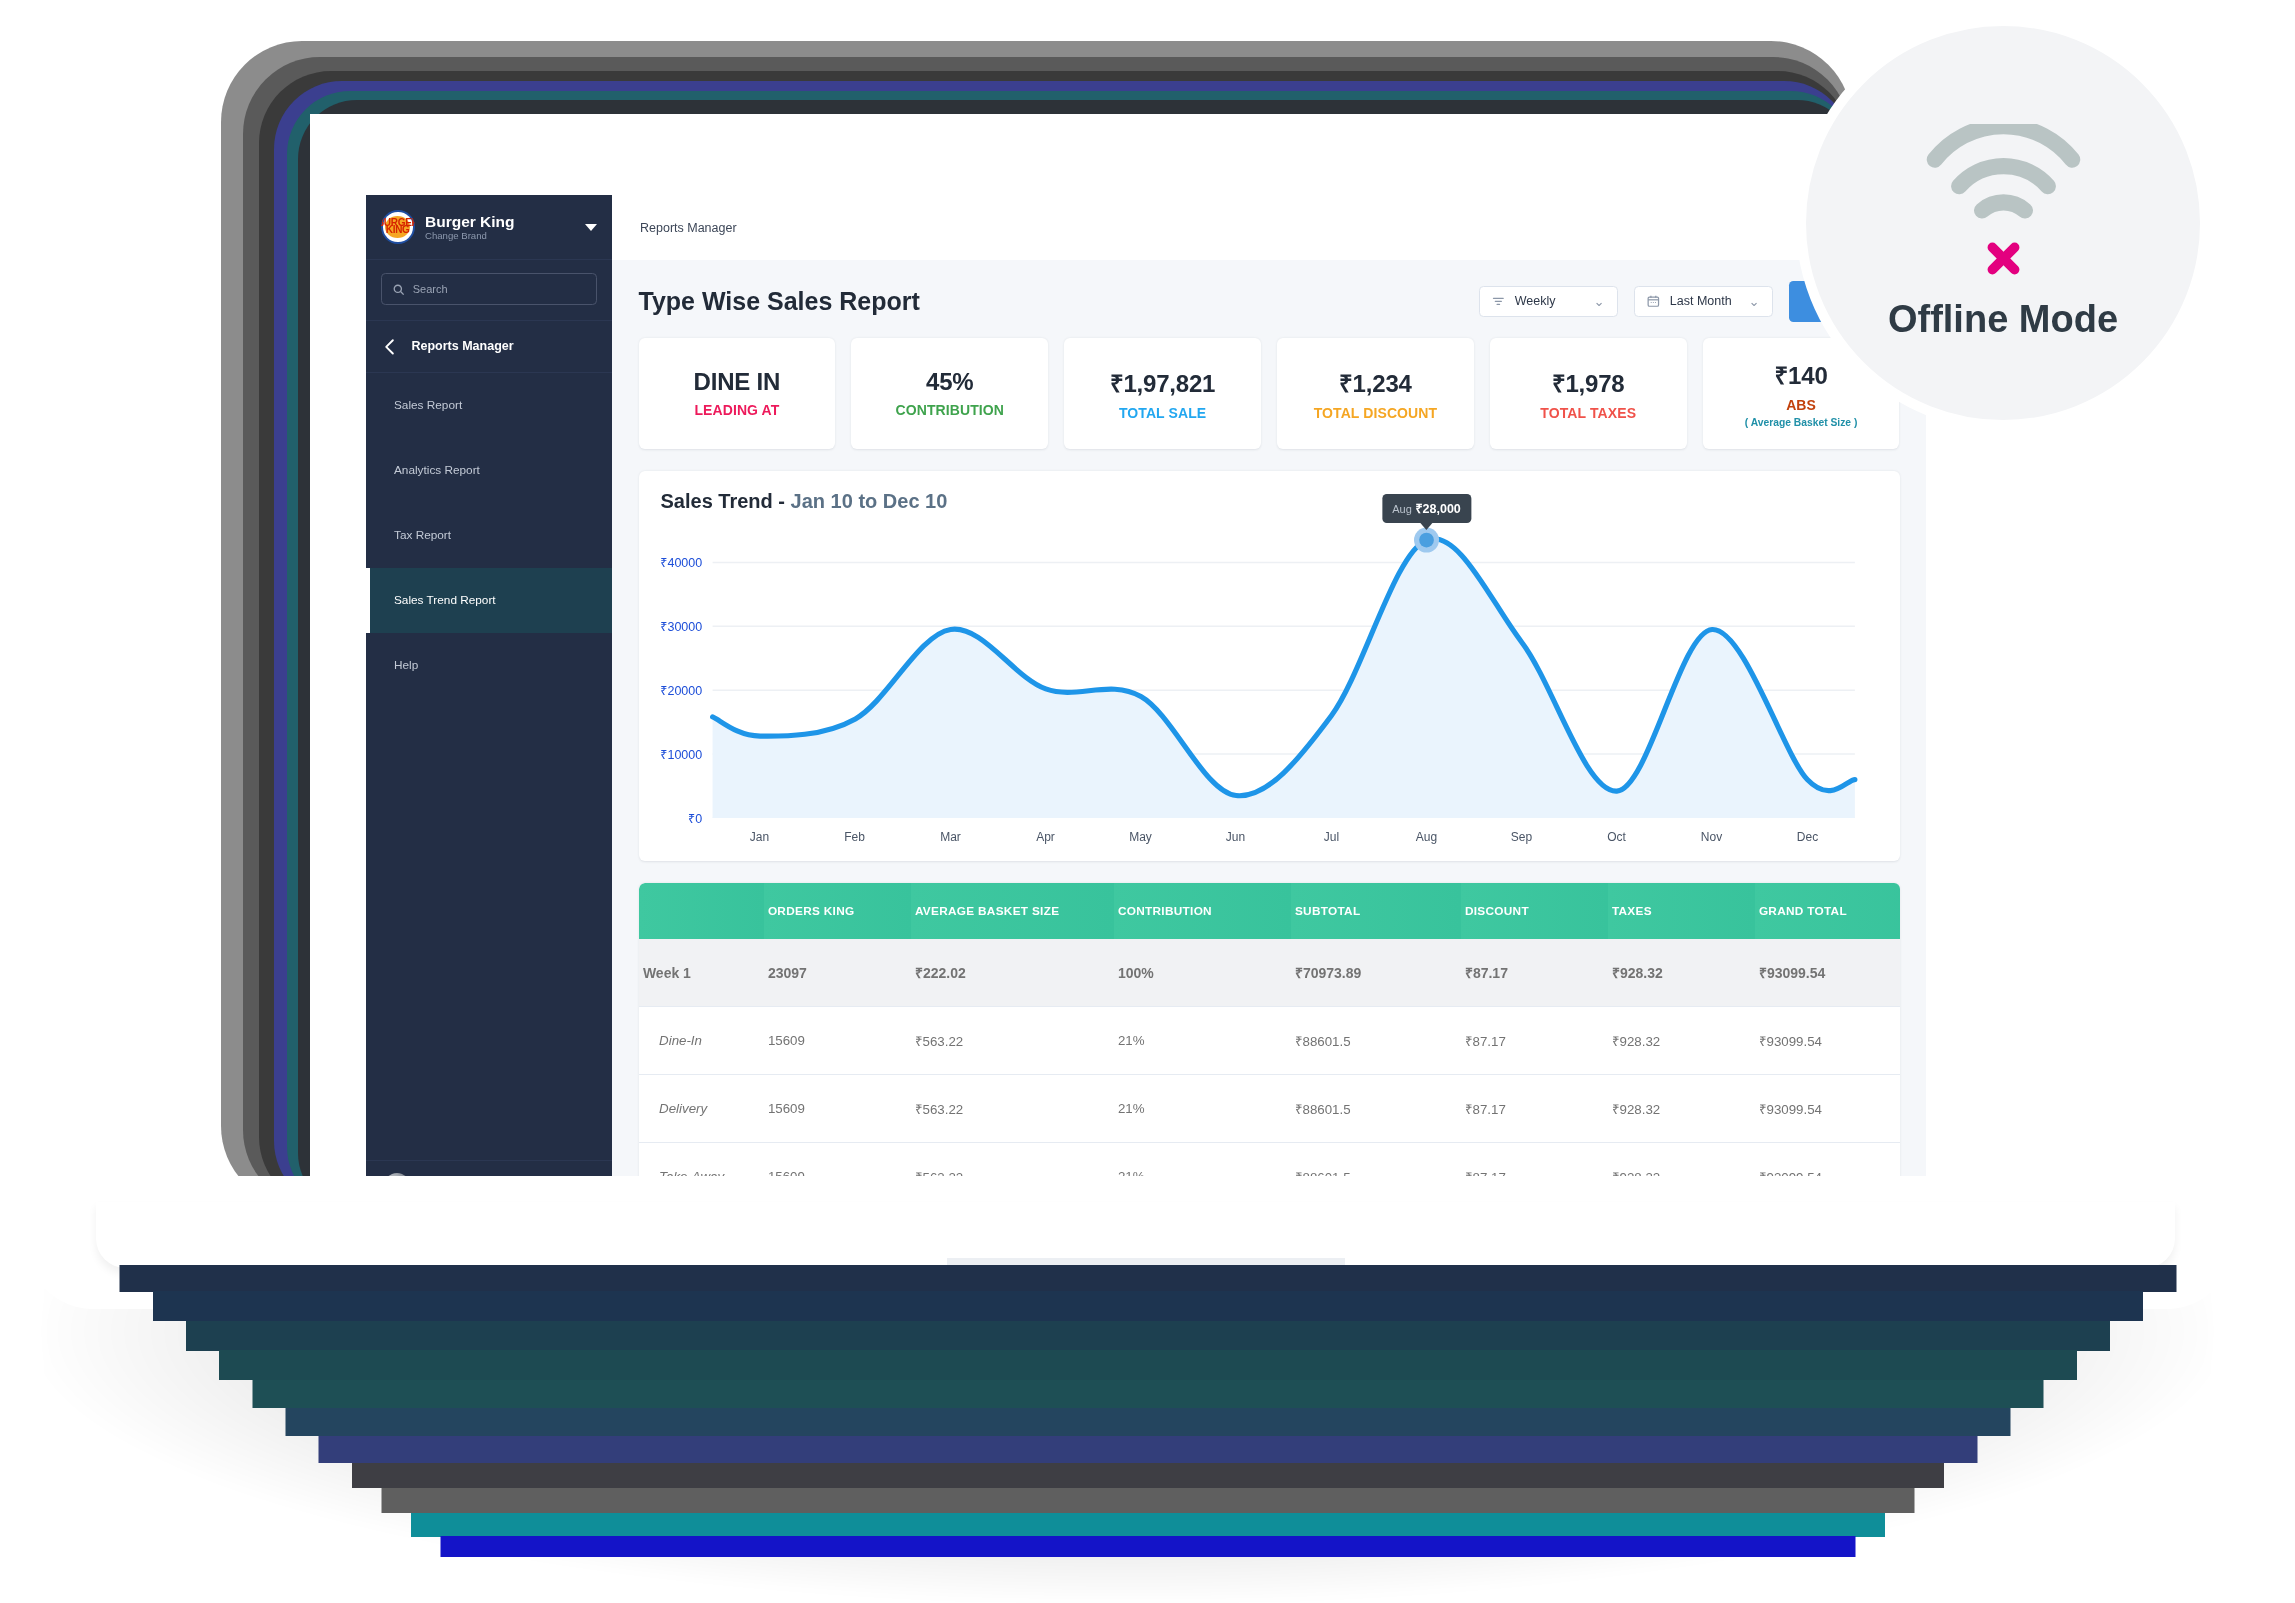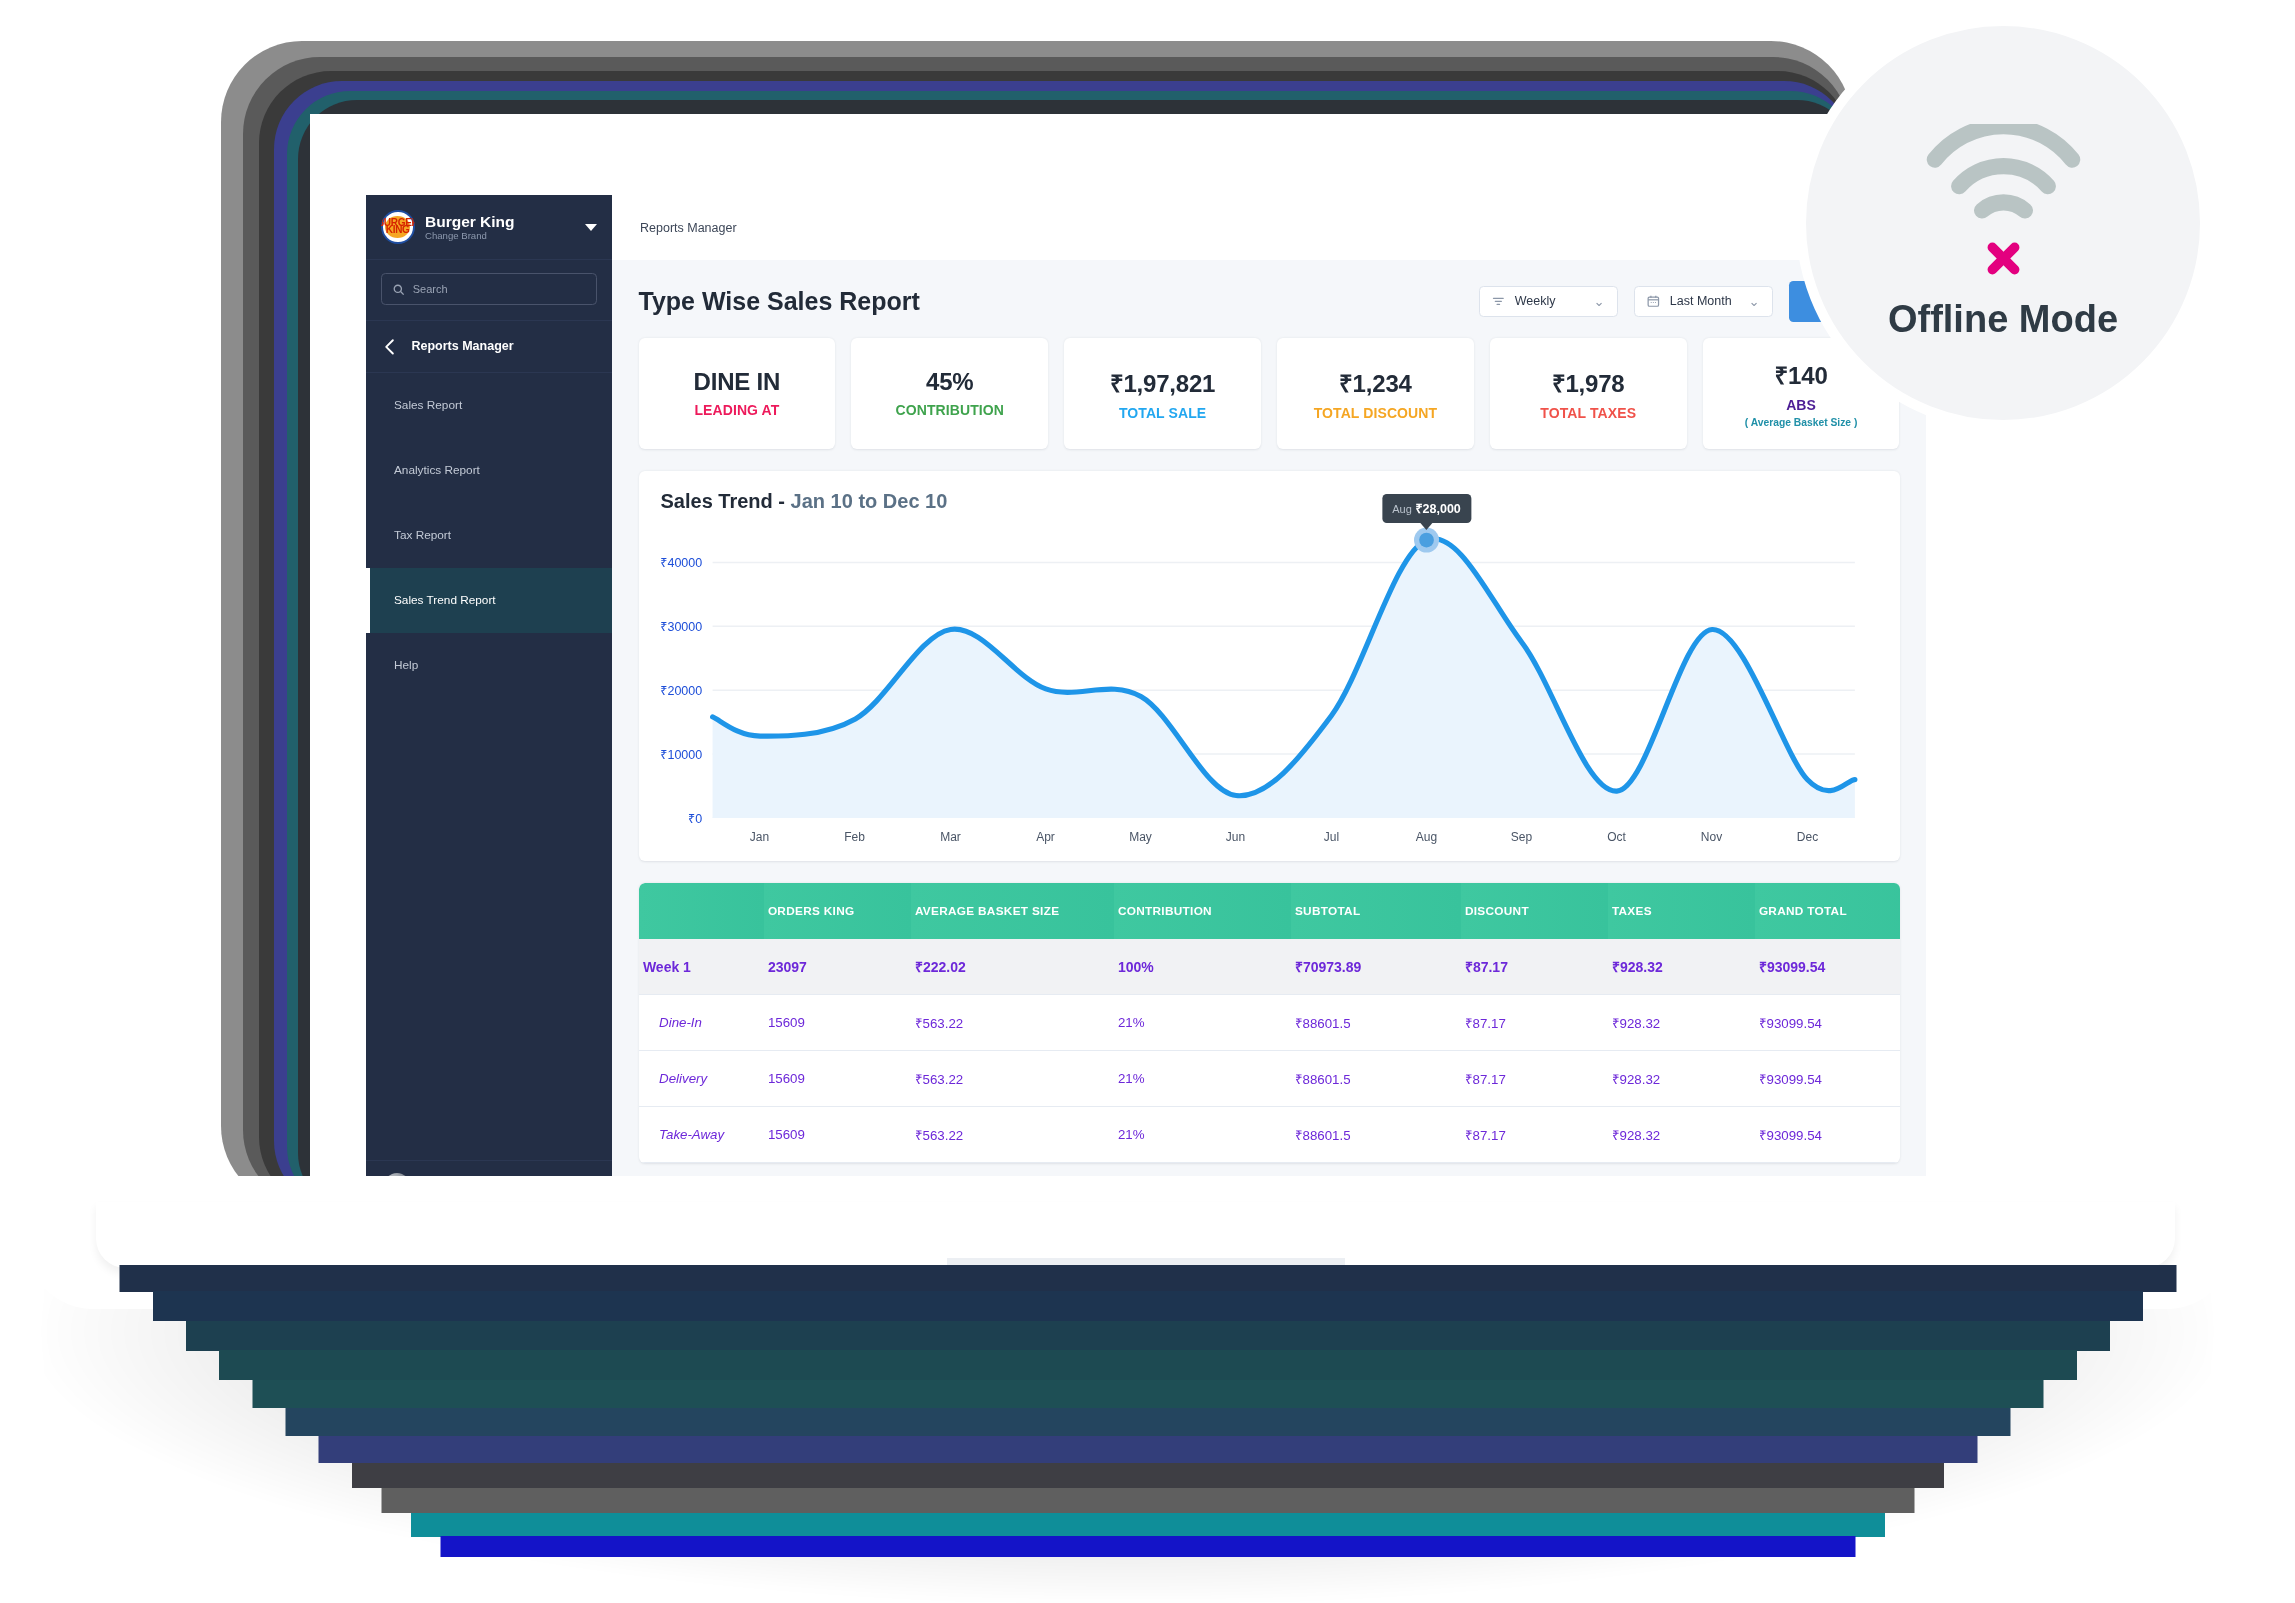--- a/index.html
+++ b/index.html
@@ -110,21 +110,21 @@
 
   
   .table-card { margin:22px 26.5px 0 26.5px; background:#ffffff; border-radius:5.9px;
                 box-shadow:0 0.7px 2.2px rgba(30,40,60,.10); overflow:hidden; }
   table { width:100%; border-collapse:collapse; table-layout:fixed; }
   thead th { background:linear-gradient(90deg,#3fc8a0,#38c39c); color:#ffffff;
              font-size:11.8px; font-weight:bold; letter-spacing:0.3px; height:56px;
              text-align:left; padding-left:4.4px; }
   thead th:first-child { border-top-left-radius:5.9px; }
   thead th:last-child { border-top-right-radius:5.9px; }
-  tbody td { height:56px; font-size:14px; color:#6d28d9; padding-left:4.4px;
+  tbody td { height:68px; font-size:14px; color:#737373; padding-left:4.4px;
              border-bottom:0.7px solid #e6ebf2; }
   tr.summary td { background:#f1f2f4; font-weight:bold; }
   tr.sub td.name { font-style:italic; padding-left:20.6px; }
   tr.sub td { font-size:13.3px; }
   col.c0{width:125px;} col.c1{width:147px;} col.c2{width:203px;} col.c3{width:177px;}
   col.c4{width:170px;} col.c5{width:147px;} col.c6{width:147px;} col.c7{width:170px;}
 
   
   .base { position:absolute; }
   #base-white { left:26.5px; top:1176px; width:2206px; height:133px; background:#ffffff;
@@ -272,21 +272,21 @@
         <div class="kpi">
           <div class="kpi-val">₹1,234</div>
           <div class="kpi-lbl" style="color:#F5A623">TOTAL DISCOUNT</div>
         </div>
         <div class="kpi">
           <div class="kpi-val">₹1,978</div>
           <div class="kpi-lbl" style="color:#F0524A">TOTAL TAXES</div>
         </div>
         <div class="kpi">
           <div class="kpi-val">₹140</div>
-          <div class="kpi-lbl" style="color:#4c1d95">ABS</div>
+          <div class="kpi-lbl" style="color:#c2410c">ABS</div>
           <div class="kpi-sub" style="color:#2090A8">( Average Basket Size )</div>
         </div>
       </div>
 
       <div class="chart-card">
         <div class="chart-title">
           <span>Sales Trend -</span>
           <span class="range">Jan 10 to Dec 10</span>
         </div>
         <div class="chart-area" id="chart-area">

